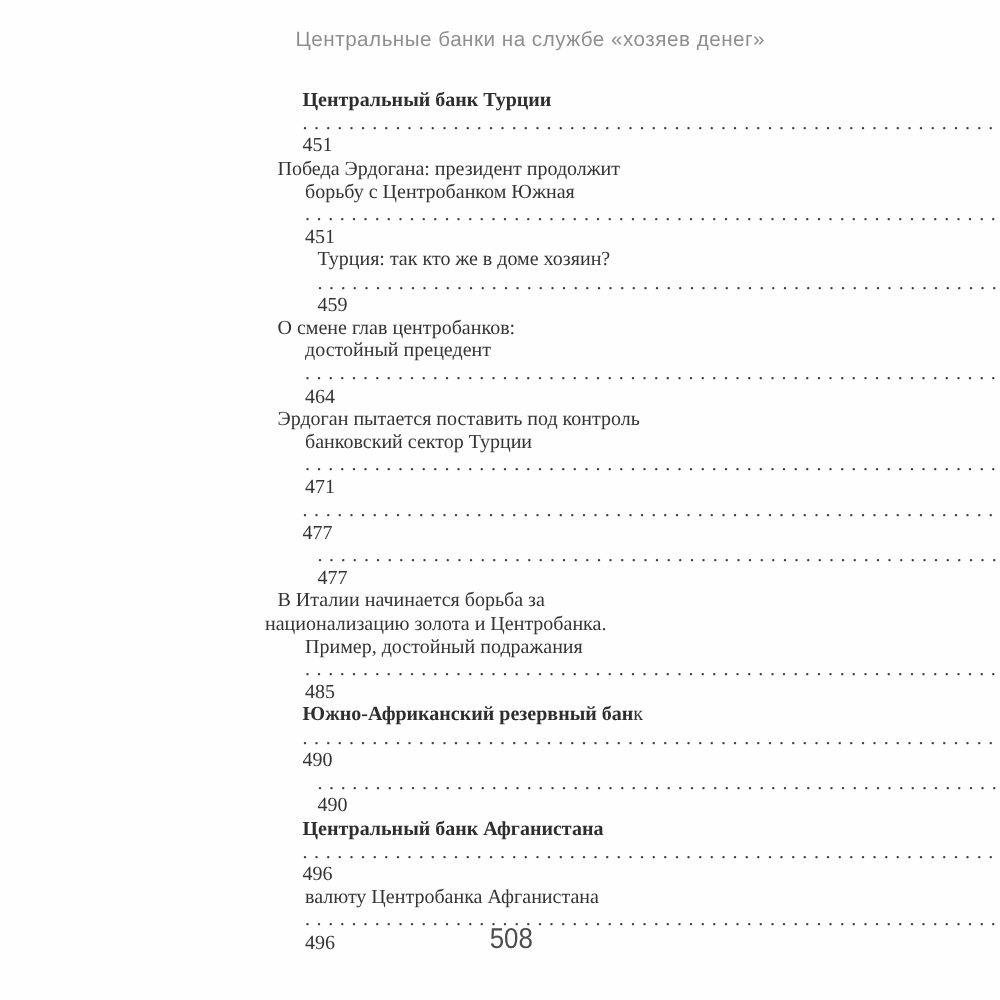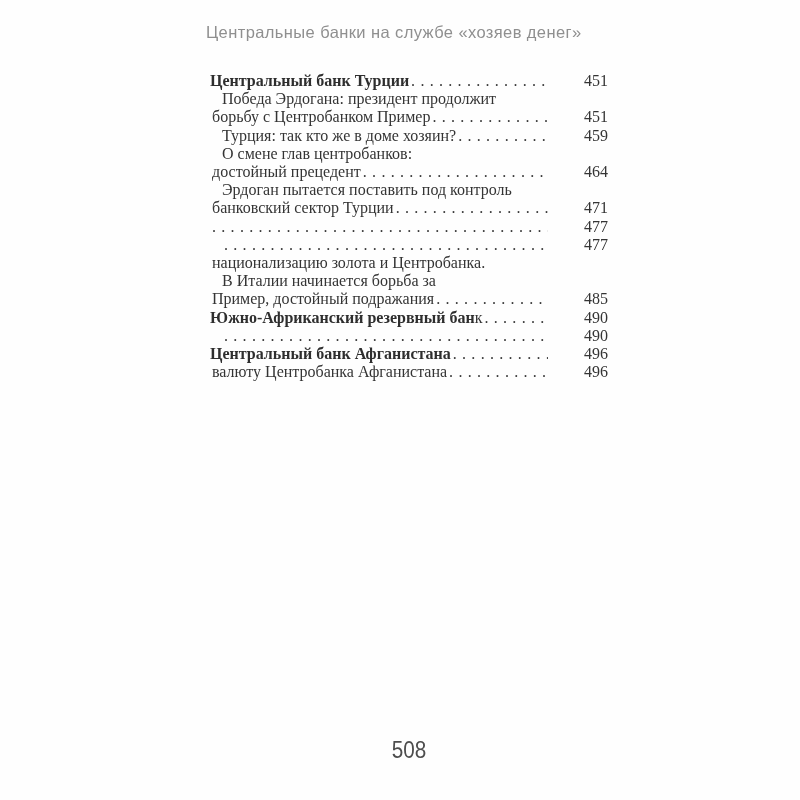--- a/index.html
+++ b/index.html
@@ -13,39 +13,40 @@
   .page {
     position: absolute;
     inset: 0;
     background: #fefefe;
   }
   .running-header {
     position: absolute;
     top: 23px;
     left: 206px;
     width: 406px;
-    text-align: left;
+    text-align: right;
     font-family: "Liberation Sans", "DejaVu Sans", sans-serif;
     font-size: 16.5px;
     letter-spacing: 0.4px;
     color: #8f8f8f;
     white-space: nowrap;
   }
   .toc {
     position: absolute;
     top: 72px;
     left: 210px;
     width: 398px;
     font-size: 16px;
     line-height: 18.2px;
     color: #343434;
   }
   .toc-line {
     display: flex;
     align-items: baseline;
+    flex-direction: column;
   }
   .toc-line.first { padding-left: 12px; }
   .toc-line.cont  { padding-left: 2px; }
   .toc-line.bold .toc-text { font-weight: bold; color: #2e2e2e; }
   .toc-text { white-space: nowrap; }
   .toc-text .tail { font-weight: normal; color: #343434; }
   .leader {
     flex: 1 1 auto;
     overflow: hidden;
     white-space: nowrap;
@@ -86,21 +87,21 @@
   <div class="toc" id="toc">
       <div class="toc-line head bold">
         <span class="toc-text">Центральный банк Турции</span>
         <span class="leader"></span>
         <span class="page-num">451</span>
       </div>
       <div class="toc-line first">
         <span class="toc-text">Победа Эрдогана: президент продолжит</span>
       </div>
       <div class="toc-line cont">
-        <span class="toc-text">борьбу с Центробанком Пример</span>
+        <span class="toc-text">борьбу с Центробанком Южная</span>
         <span class="leader"></span>
         <span class="page-num">451</span>
       </div>
       <div class="toc-line first">
         <span class="toc-text">Турция: так кто же в доме хозяин?</span>
         <span class="leader"></span>
         <span class="page-num">459</span>
       </div>
       <div class="toc-line first">
         <span class="toc-text">О смене глав центробанков:</span>
@@ -119,25 +120,25 @@
         <span class="page-num">471</span>
       </div>
       <div class="toc-line head bold">
         <span class="leader"></span>
         <span class="page-num">477</span>
       </div>
       <div class="toc-line first">
         <span class="leader"></span>
         <span class="page-num">477</span>
       </div>
+      <div class="toc-line first">
+        <span class="toc-text">В Италии начинается борьба за</span>
+      </div>
       <div class="toc-line cont">
         <span class="toc-text">национализацию золота и Центробанка.</span>
-      </div>
-      <div class="toc-line first">
-        <span class="toc-text">В Италии начинается борьба за</span>
       </div>
       <div class="toc-line cont">
         <span class="toc-text">Пример, достойный подражания</span>
         <span class="leader"></span>
         <span class="page-num">485</span>
       </div>
       <div class="toc-line head bold">
         <span class="toc-text">Южно-Африканский резервный бан<span class="tail">к</span></span>
         <span class="leader"></span>
         <span class="page-num">490</span>

